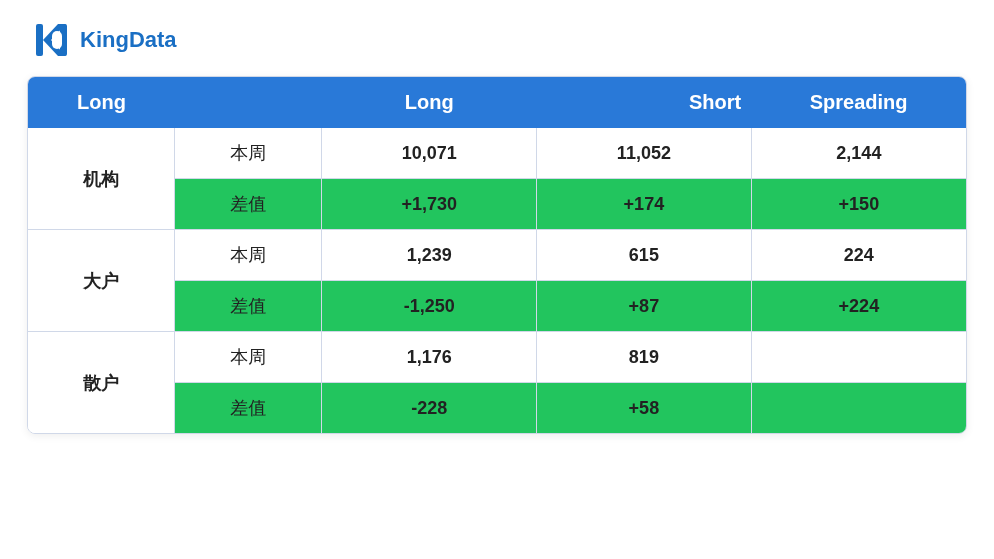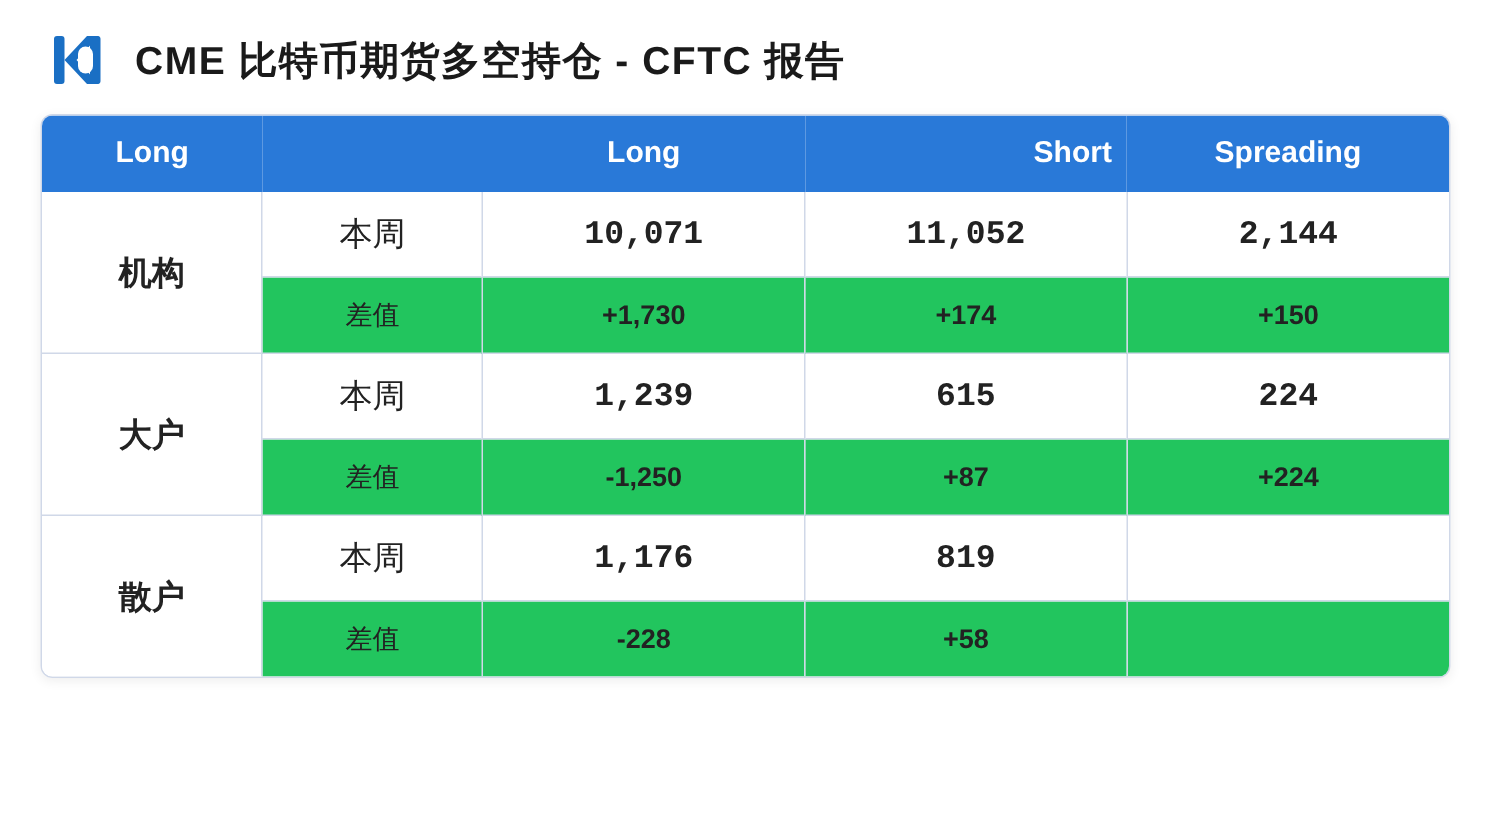--- a/index.html
+++ b/index.html
@@ -95,26 +95,25 @@
     tbody tr {
       border-bottom: 1.5px solid #d0d8e8;
     }
 
     tbody tr:last-child {
       border-bottom: none;
     }
 
     .row-main td {
       background: #ffffff;
-      font-size: 22px;
+      font-size: 18px;
       color: #222;
       padding: 13px 10px;
       text-align: center;
       border-right: 1.5px solid #d0d8e8;
-      font-family: Liberation Mono, monospace;
     }
 
     .row-diff td {
       background: #22c55e;
       font-size: 18px;
       color: #222;
       padding: 13px 10px;
       text-align: center;
       border-right: 1.5px solid #d0d8e8;
     }
@@ -149,22 +148,22 @@
 
       <rect x="6" y="6" width="7" height="32" rx="2" fill="#1a6fc4"></rect>
 
       <polygon points="13,22 28,6 36,6 21,22" fill="#1a6fc4"></polygon>
 
       <polygon points="13,22 28,38 36,38 21,22" fill="#1a6fc4"></polygon>
 
       <rect x="30" y="6" width="7" height="32" rx="2" fill="#1a6fc4"></rect>
       <rect x="22" y="13" width="10" height="18" rx="5" fill="#ffffff"></rect>
     </svg>
+    <span class="logo-text">KingData</span>
   </div>
-  <div class="title">CME 比特币期货多空持仓 - CFTC 报告</div>
 </div>
 
 <div class="table-wrapper">
   <table>
     <thead>
       <tr>
         <th>Long</th>
         <th></th>
         <th>Long</th>
         <th>Short</th>

